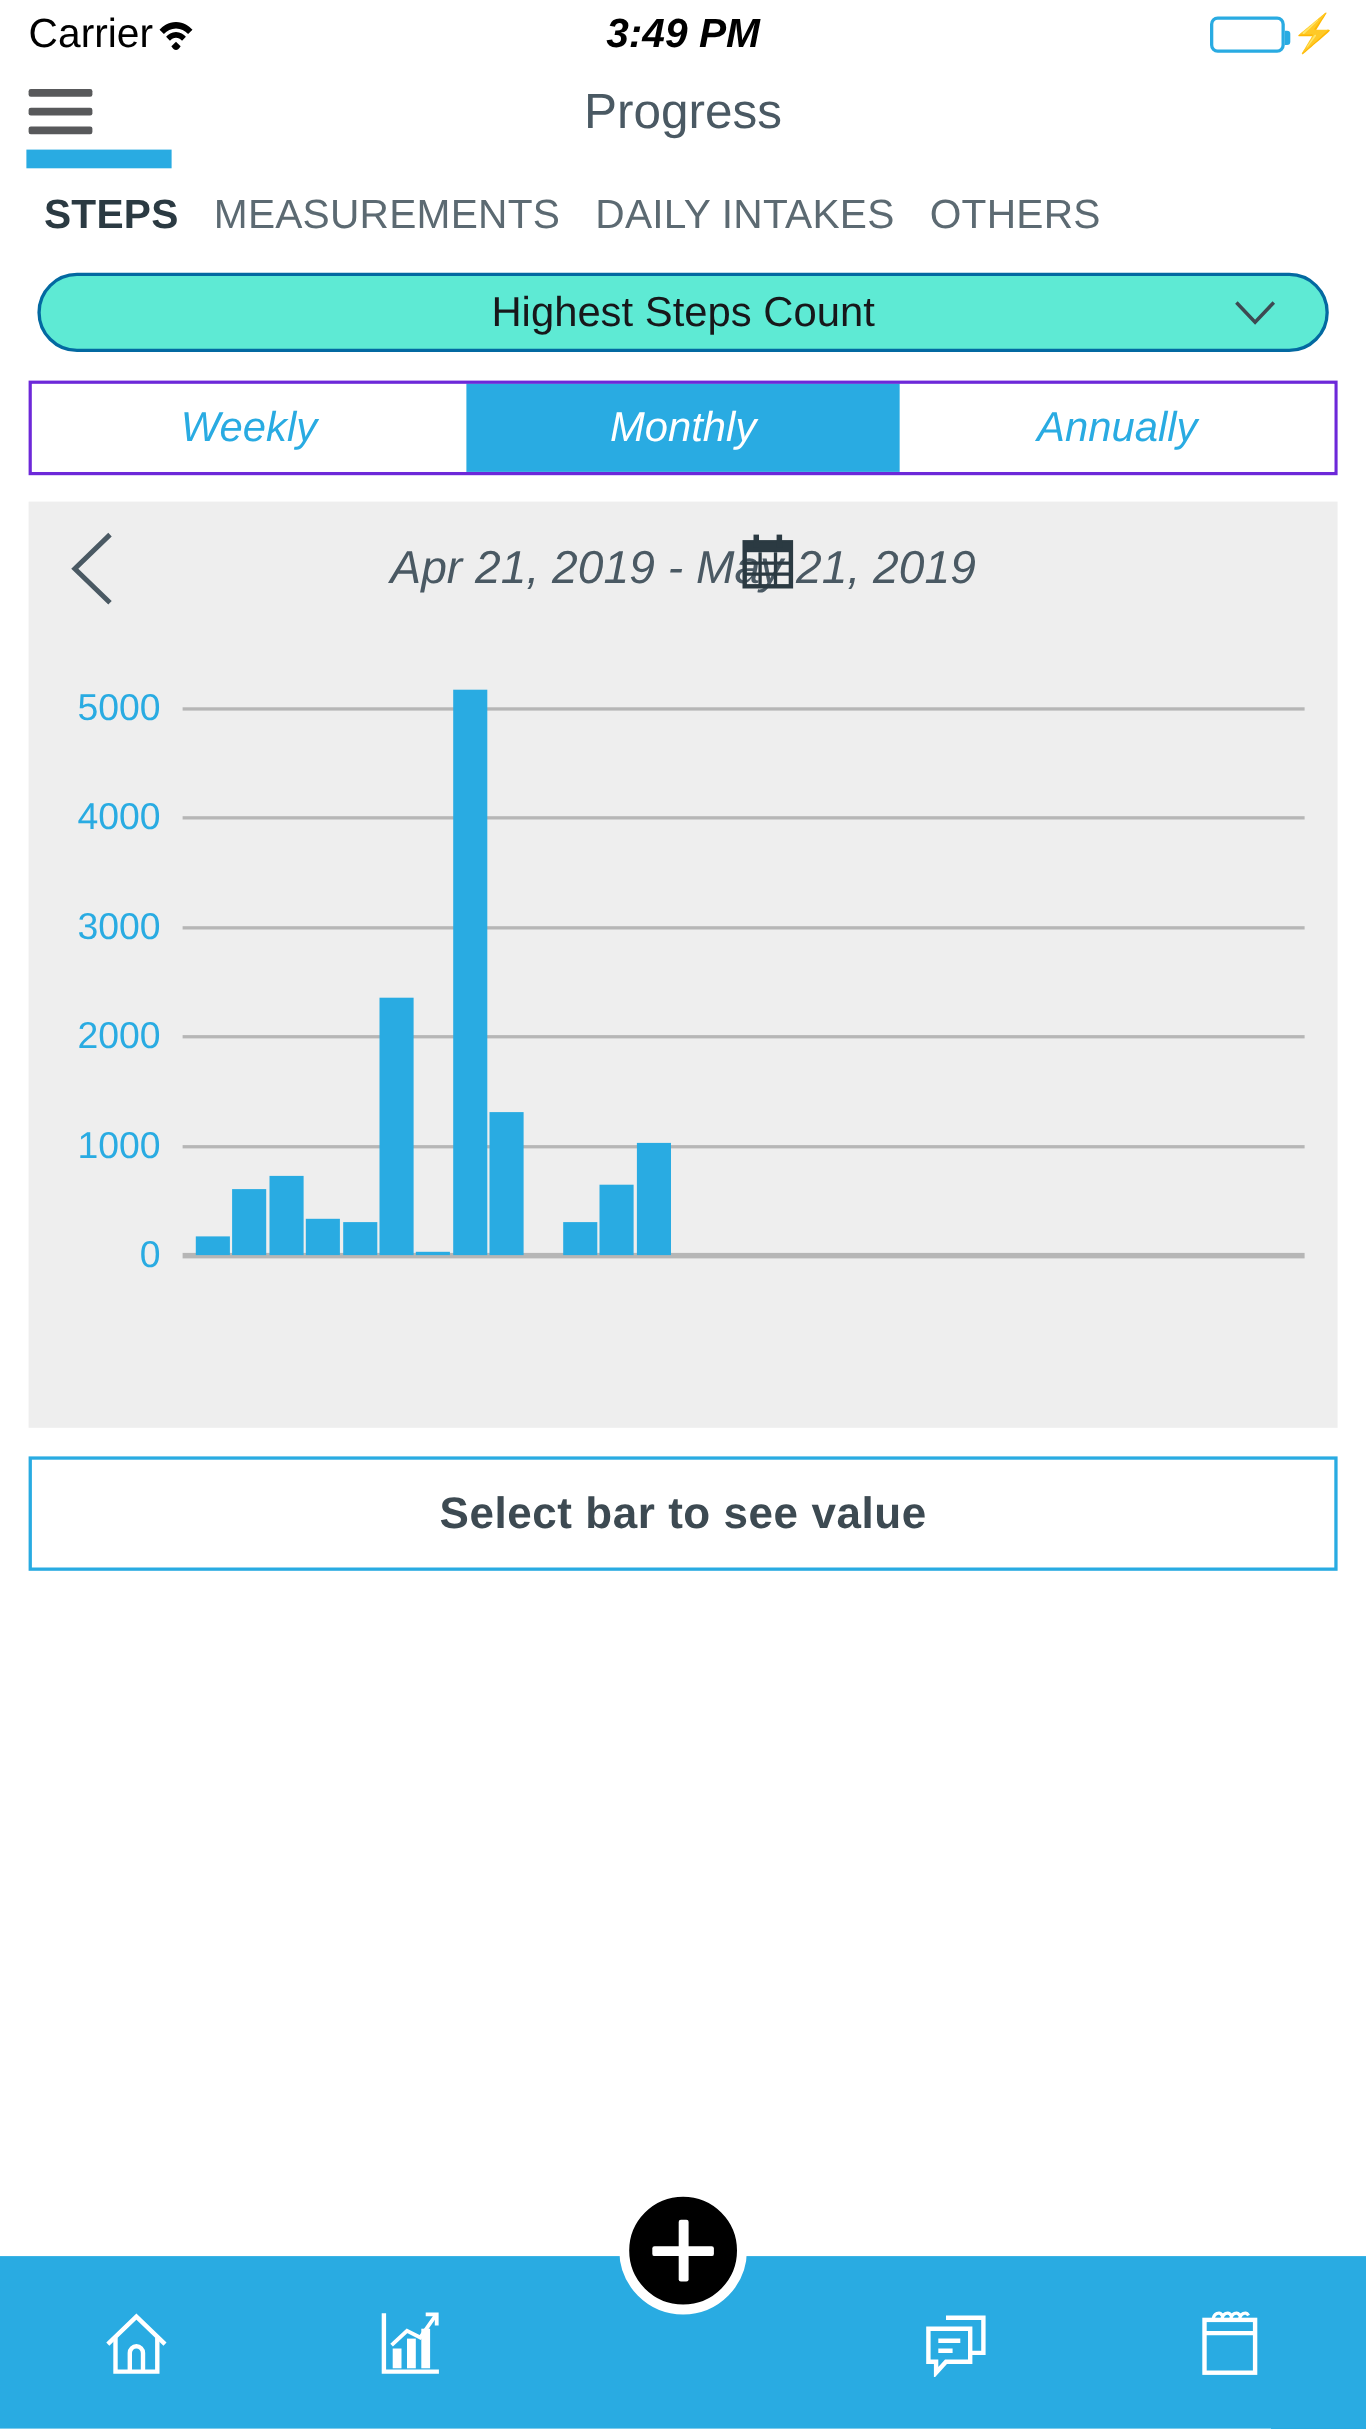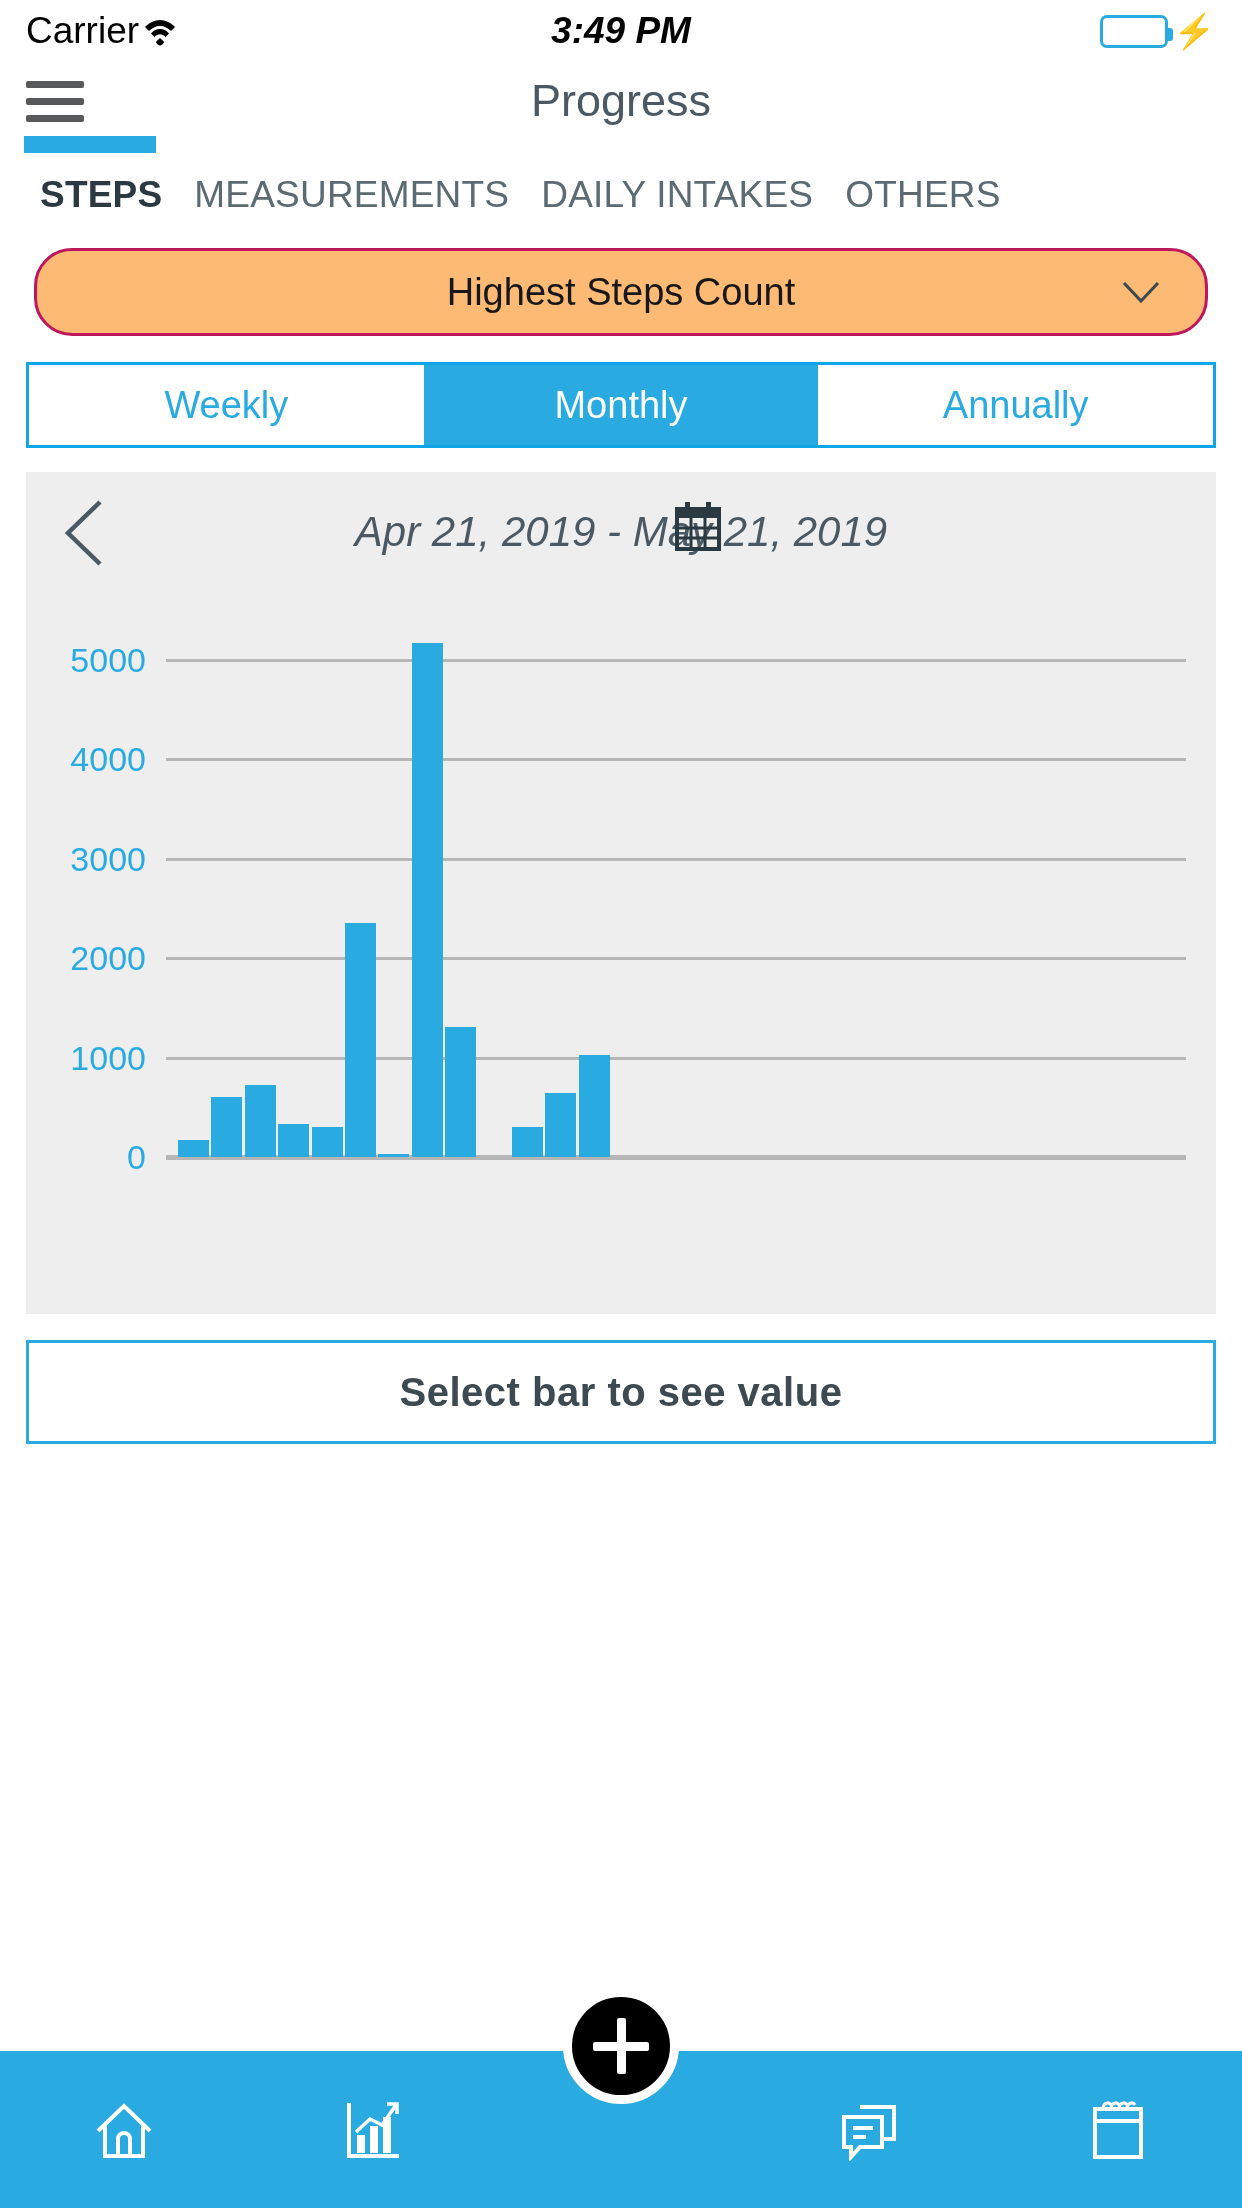--- a/index.html
+++ b/index.html
@@ -69,31 +69,31 @@
     width: 132px; height: 17px; background: #29abe2;
   }
 
   
   .datasource-row {
     display: flex; align-items: center; padding: 0 34px;
     margin-top: 26px; gap: 26px;
   }
   .ds-label { font-size: 37px; color: #5c6a72; letter-spacing: 0.3px; white-space: nowrap; }
   .ds-select {
-    flex: 1; height: 88px; border: 3px solid #be185d; border-radius: 38px;
+    flex: 1; height: 72px; border: 3px solid #0369a1; border-radius: 38px;
     display: flex; align-items: center; justify-content: center;
-    position: relative; background: #fdba74; cursor: pointer;
+    position: relative; background: #5eead4; cursor: pointer;
   }
   .ds-value { font-size: 38px; color: #17171a; }
   .ds-chevron { position: absolute; right: 44px; width: 40px; height: 24px; }
 
   
   .segmented {
     display: flex; margin: 26px 26px 0 26px;
-    border: 3px solid #0ea5e9; background: #fff;
+    border: 3px solid #6d28d9; background: #fff; font-style: italic;
   }
   .seg {
     flex: 1; height: 80px; display: flex; align-items: center; justify-content: center;
     font-size: 38px; color: #29abe2; cursor: pointer; background: #fff;
   }
   .seg.active { background: #29abe2; color: #ffffff; }
 
   
   .chart-panel {
     margin: 24px 26px 0 26px; background: #eeeeee;

